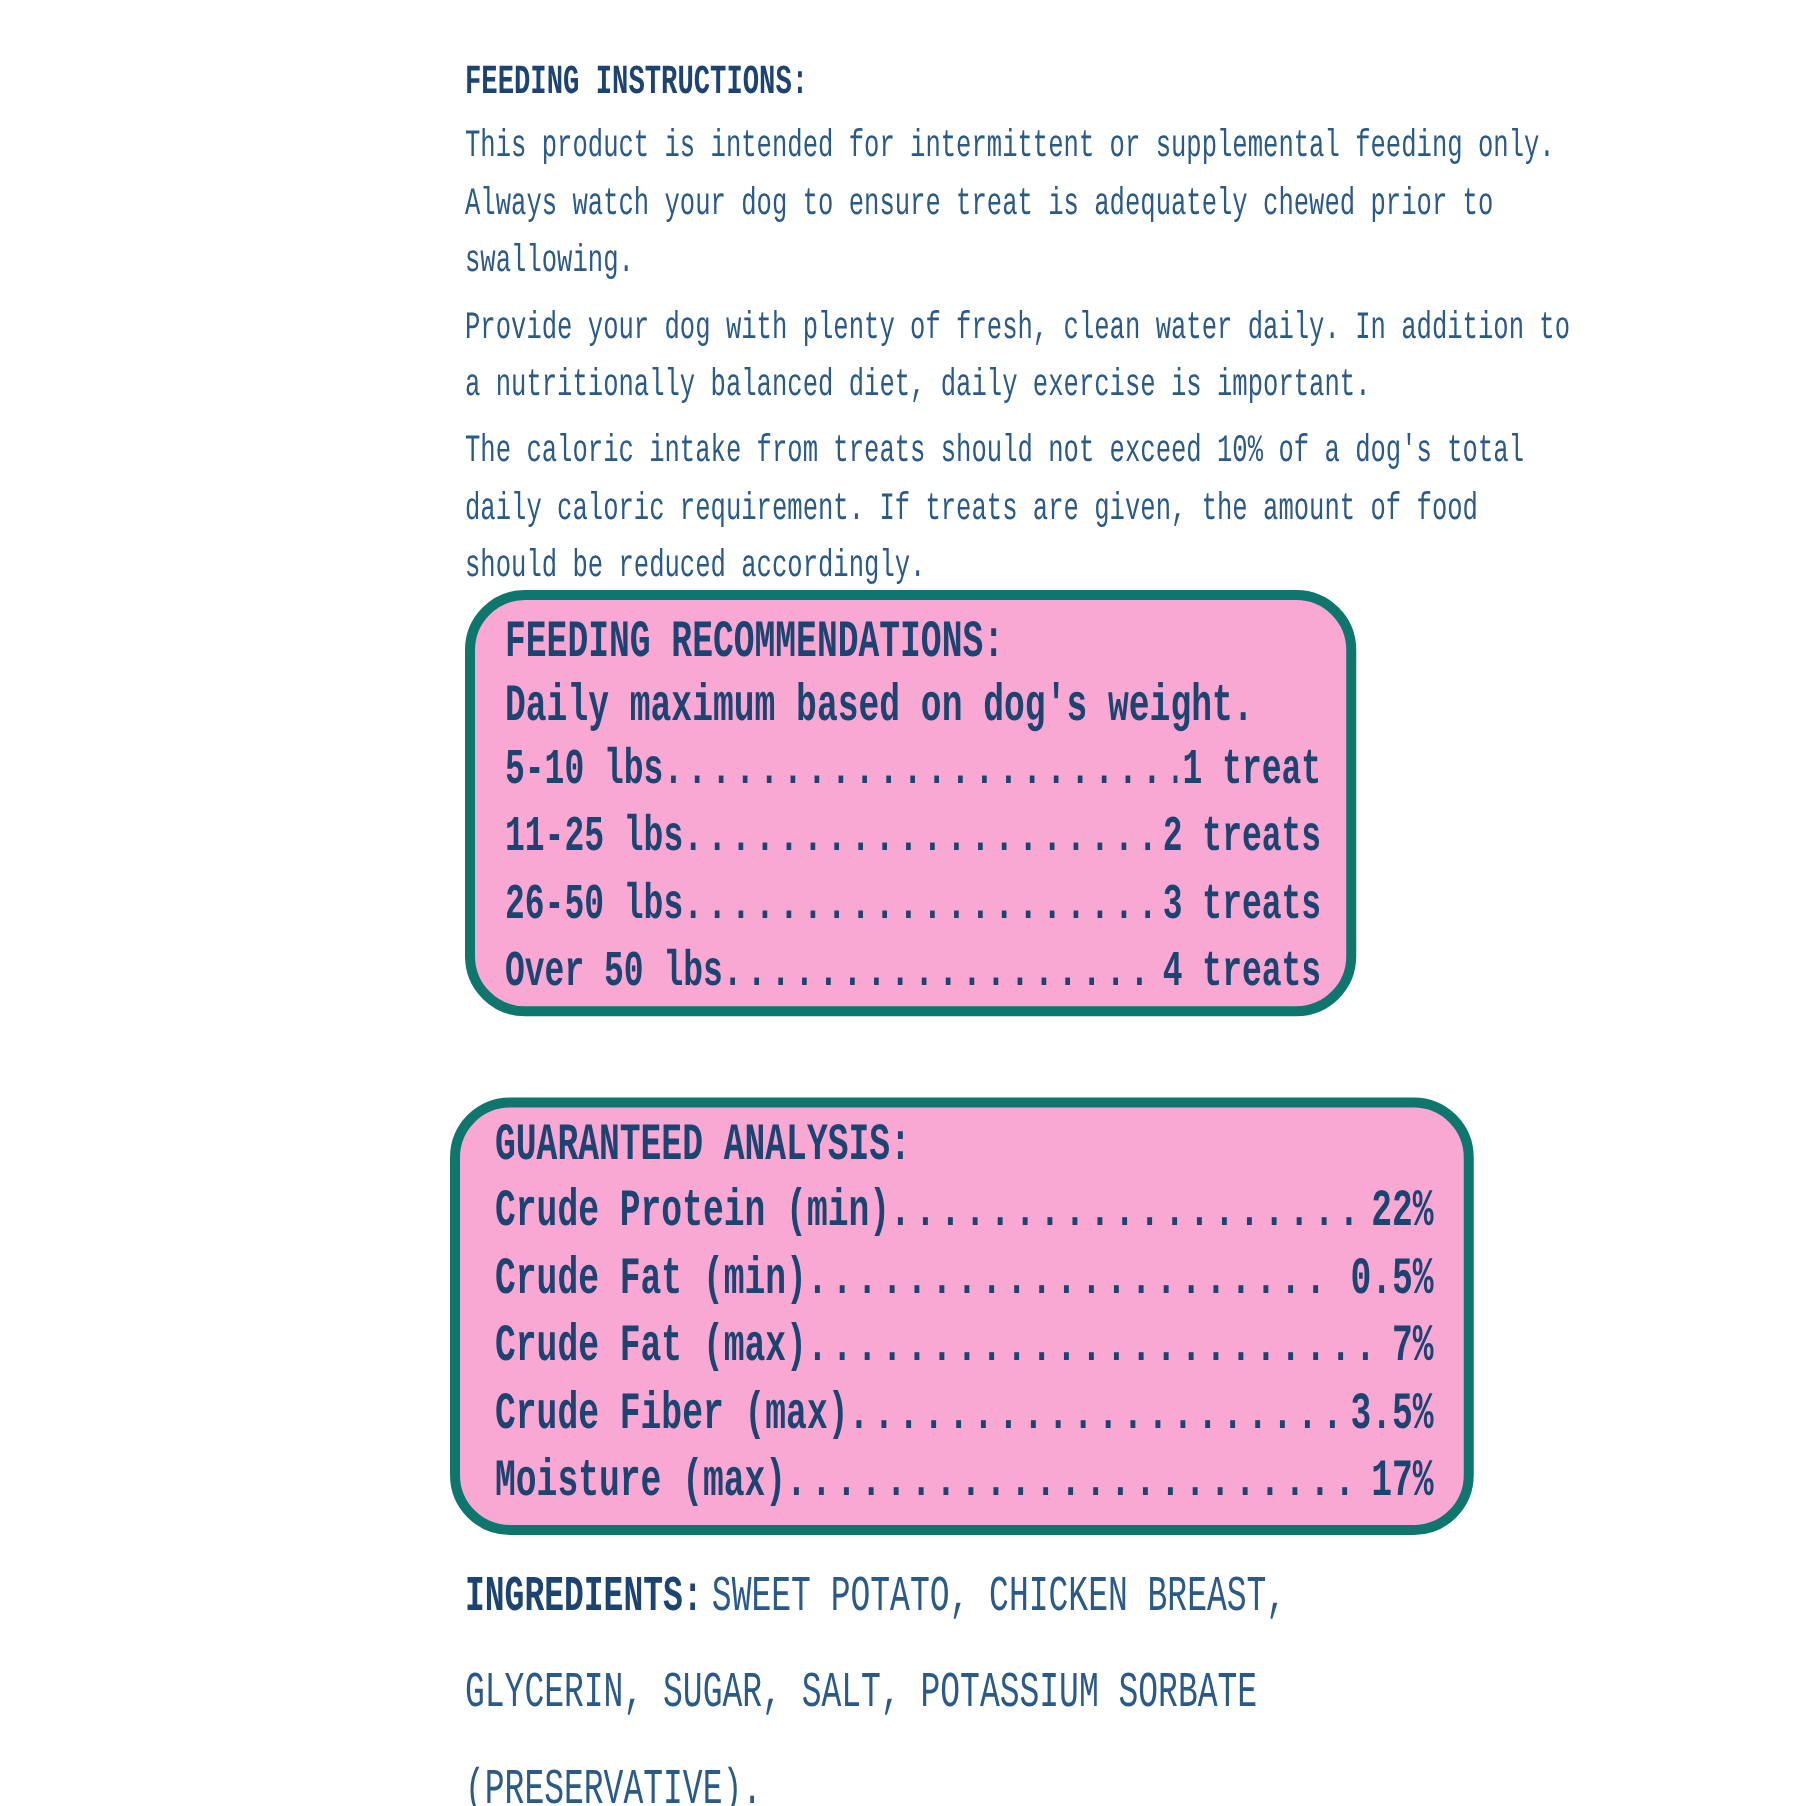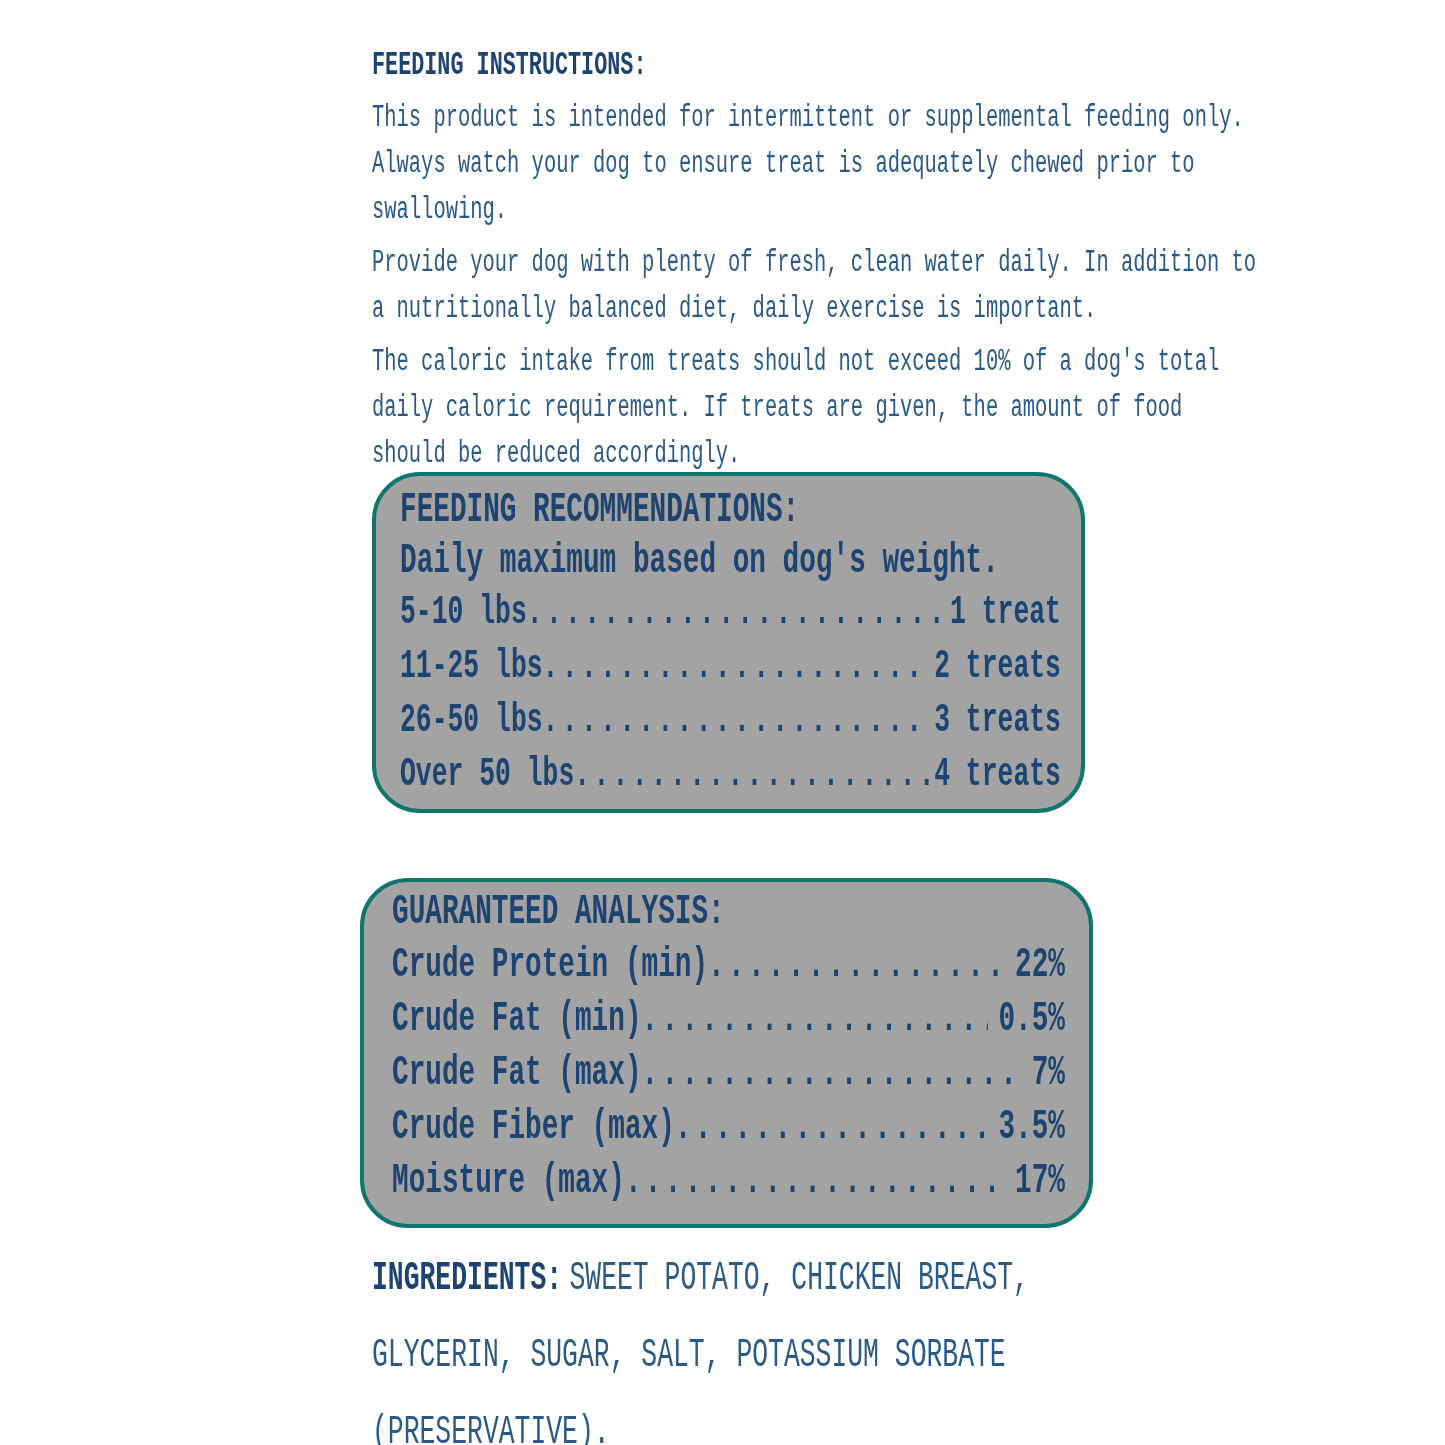--- a/index.html
+++ b/index.html
@@ -10,23 +10,23 @@
   
   .cx{transform:scaleX(0.66);transform-origin:0 0;width:151.5%;display:block;}
 
   
   #feeding-instructions{position:absolute;left:372px;top:44px;width:740px;}
   .fi-title{font-size:33px;font-weight:700;line-height:44px;color:#1d4471;margin:0;white-space:nowrap;}
   .para{font-size:31px;line-height:46px;margin:7px 0 0 0;}
   .line{display:block;white-space:nowrap;}
 
   
-  .box{position:absolute;border:4px solid #0f766e;border-radius:48px;background:#a3a3a3;box-sizing:border-box;overflow:hidden;}
+  .box{position:absolute;border:8px solid #0f766e;border-radius:48px;background:#f9a8d4;box-sizing:border-box;overflow:hidden;}
   #box-recommendations{left:372px;top:472px;width:713px;height:341px;padding:8px 20px 0 24px;}
-  #box-analysis{left:360px;top:878px;width:733px;height:350px;padding:4px 24px 0 28px;}
+  #box-analysis{left:360px;top:878px;width:819px;height:350px;padding:4px 24px 0 28px;}
   .box-title{font-size:42px;font-weight:700;line-height:52px;color:#1d4471;white-space:nowrap;}
   .box-sub{font-size:42px;font-weight:700;line-height:50px;color:#1d4471;white-space:nowrap;}
   .lrow{display:flex;align-items:baseline;font-weight:700;color:#1d4471;font-size:40px;line-height:54px;white-space:nowrap;}
   #box-analysis .lrow{font-size:42px;}
   .dots{flex:1;overflow:hidden;min-width:20px;}
   .dots::after{
     content:"........................................................................................................................................................................";
     letter-spacing:5px;font-weight:700;
   }
   .val{padding-left:6px;}

